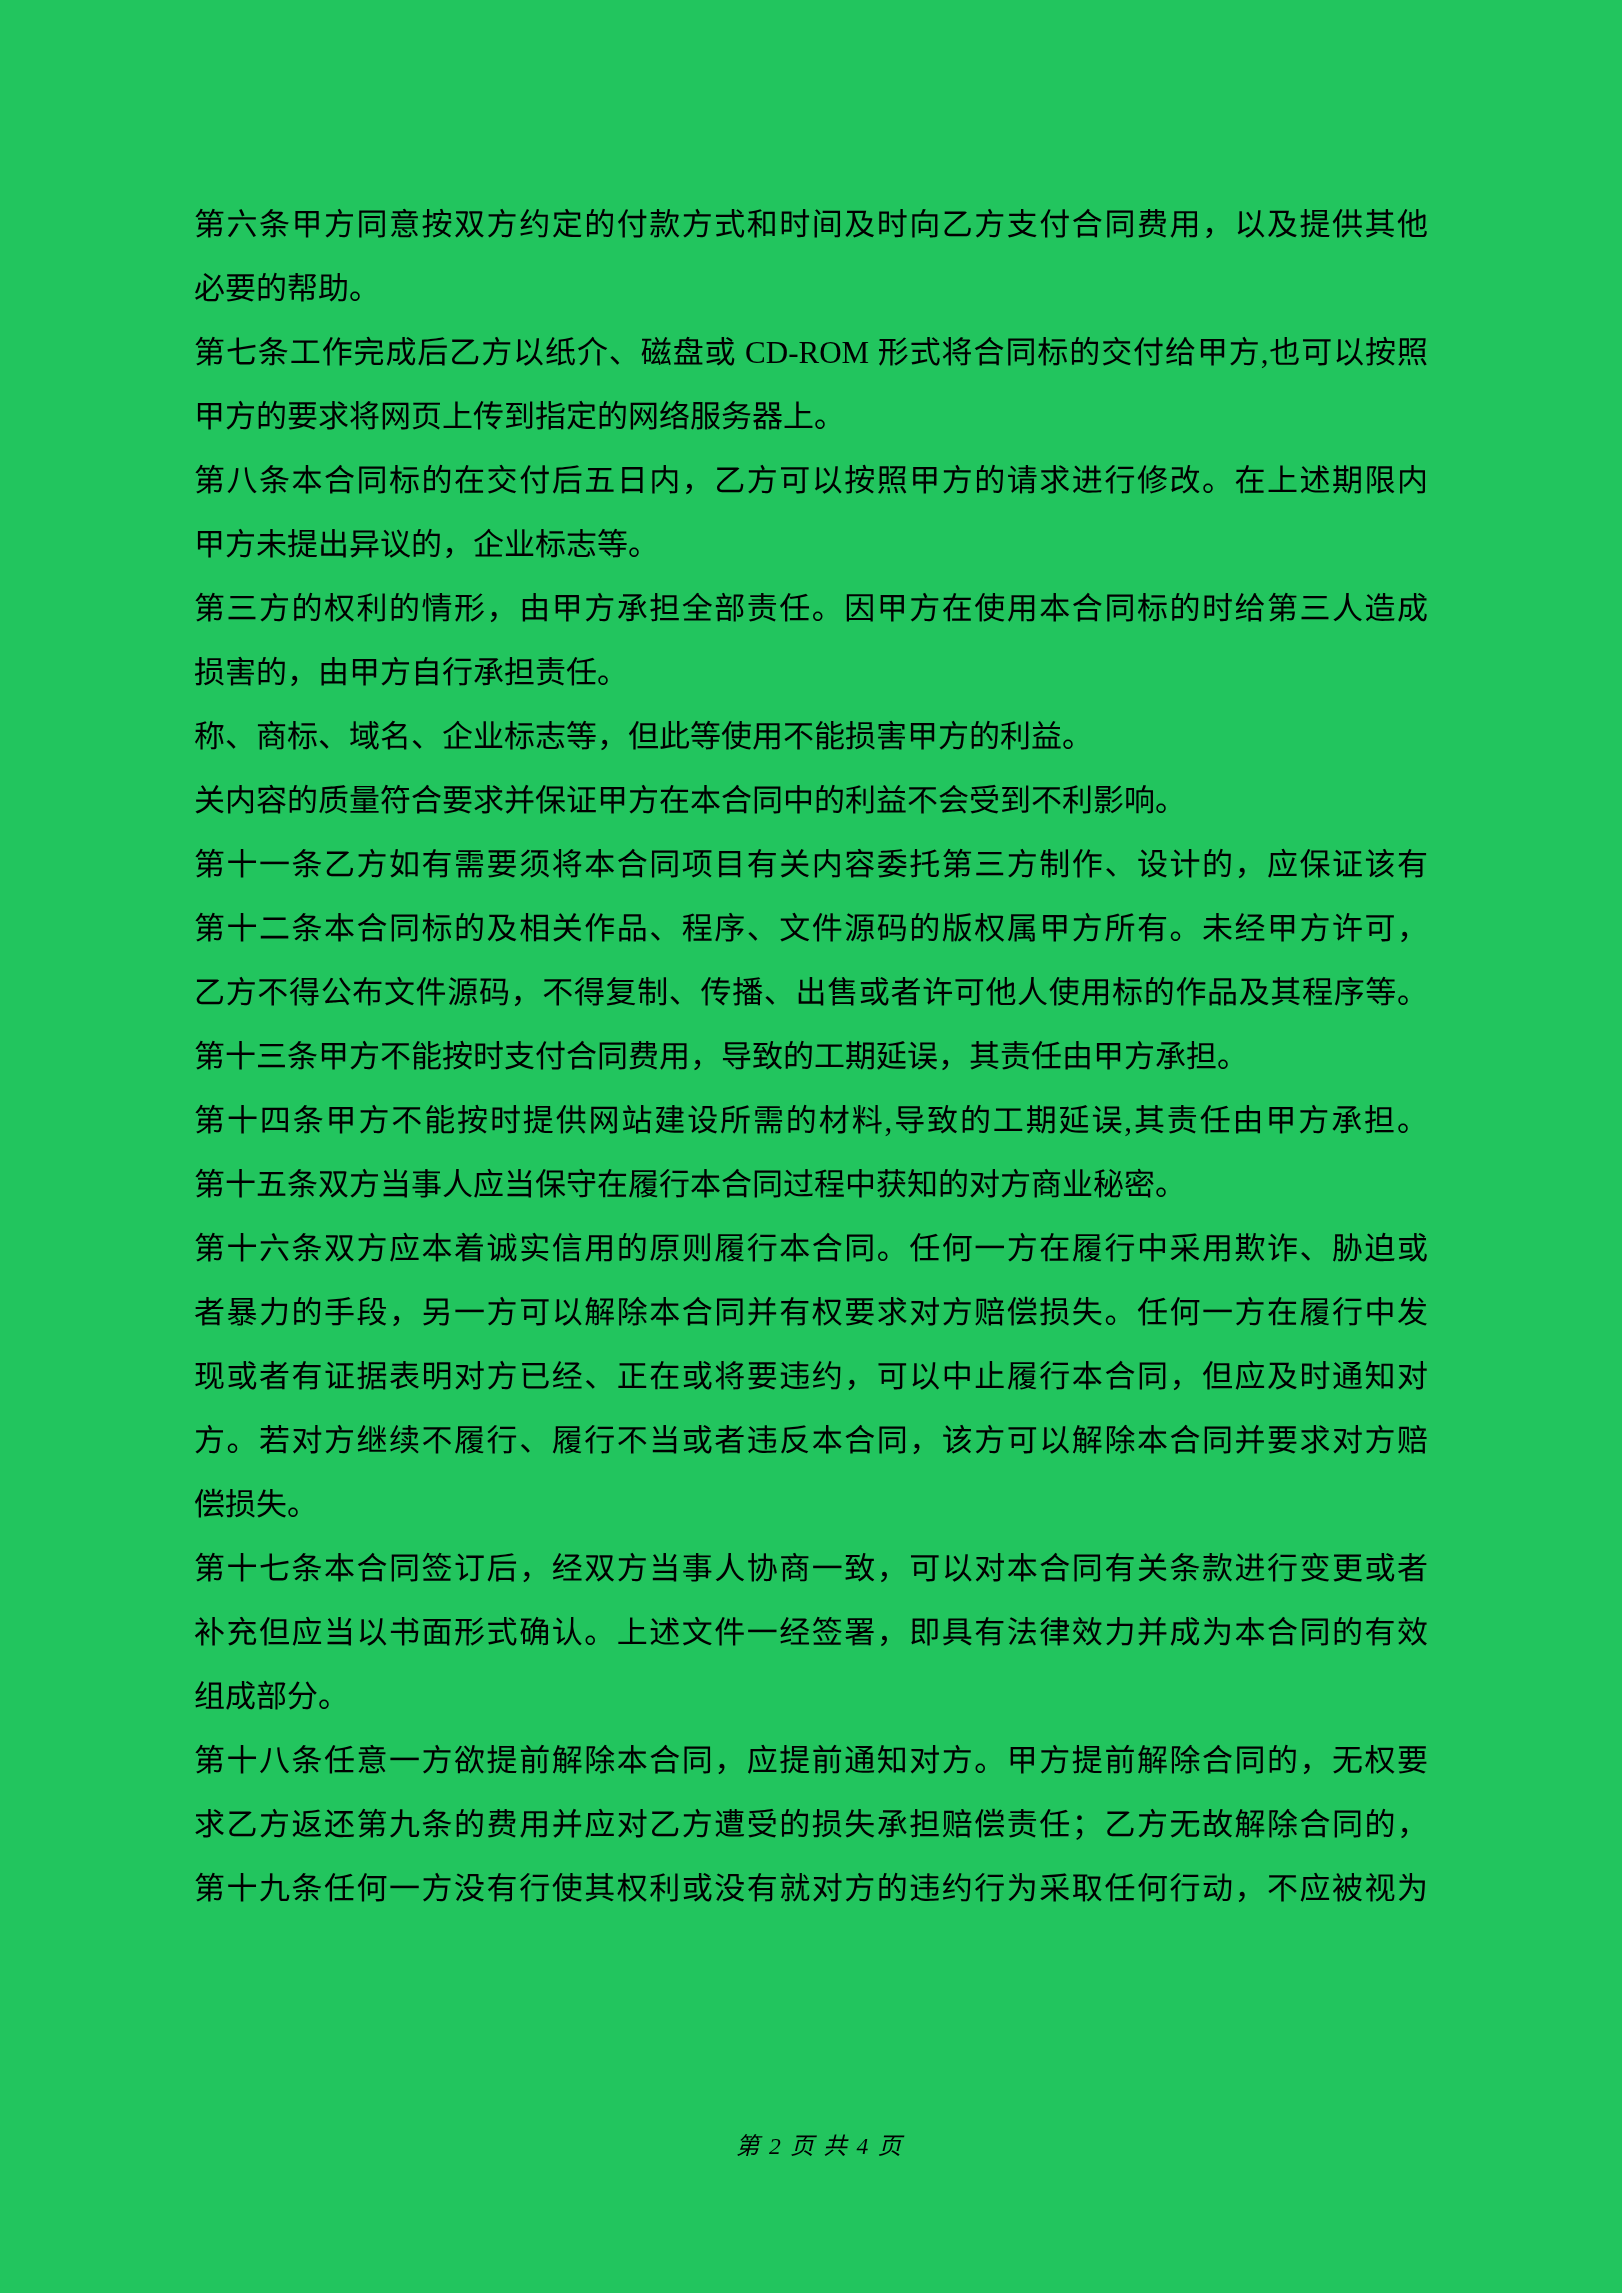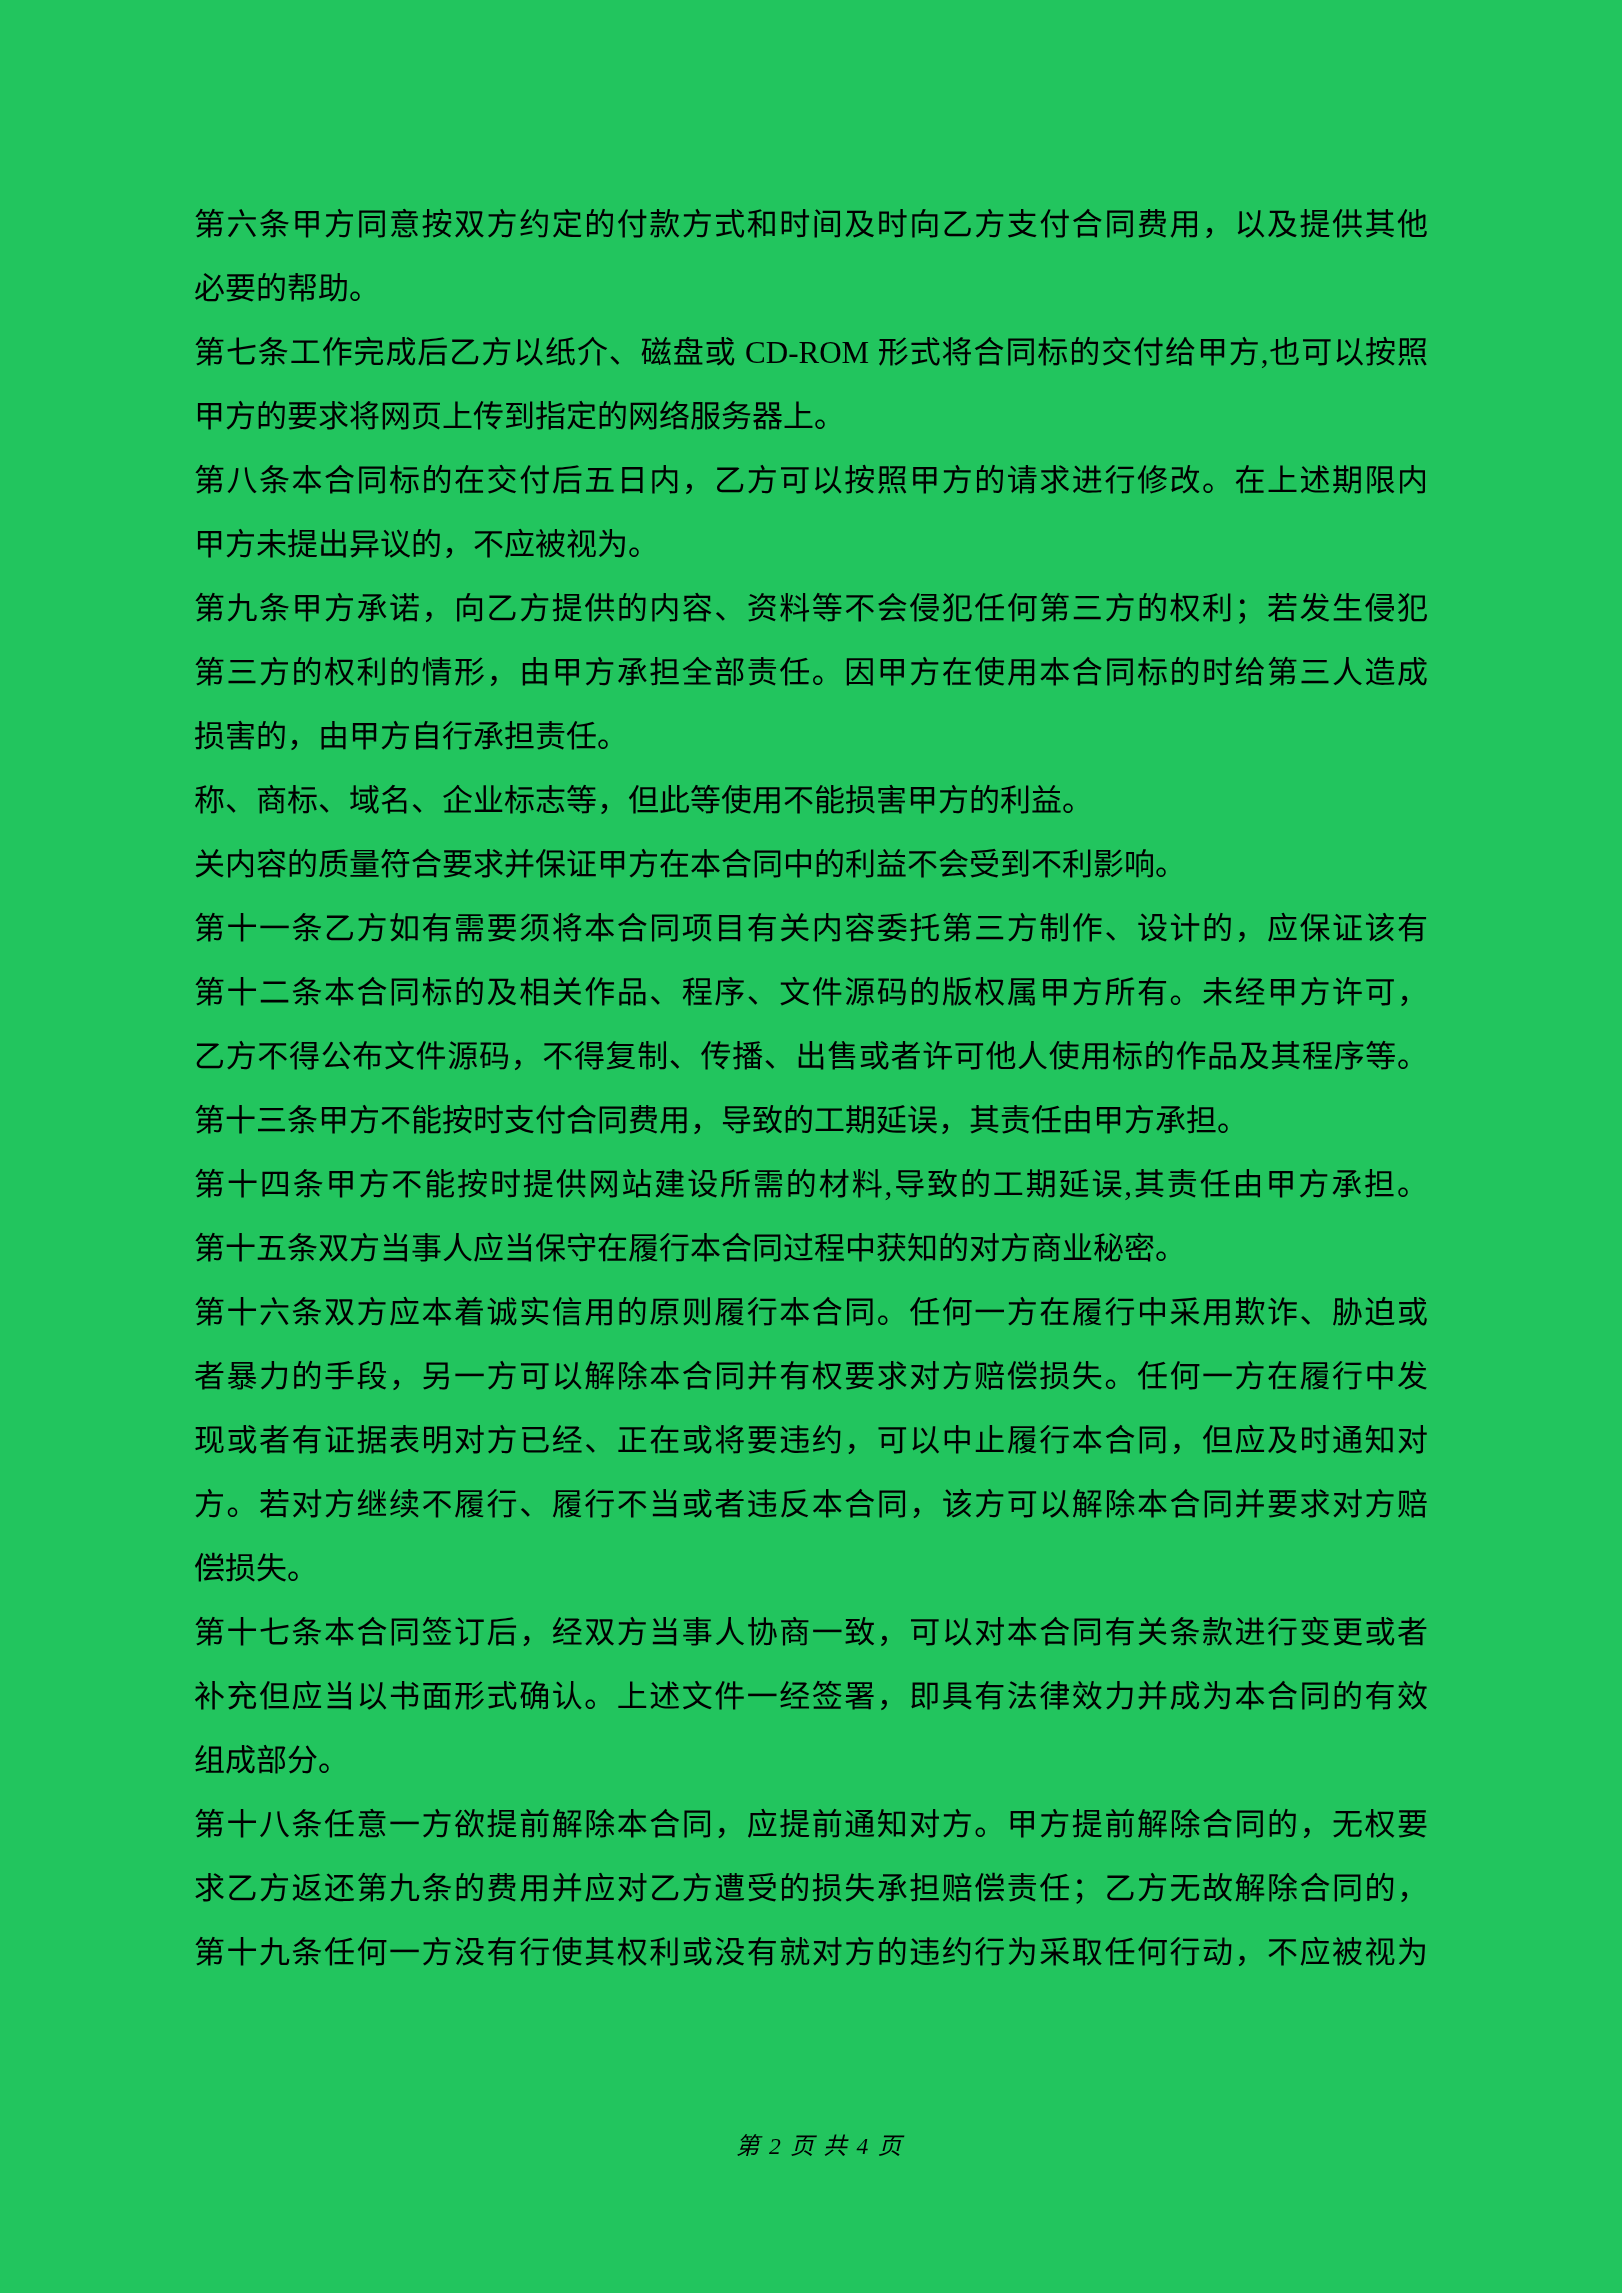--- a/index.html
+++ b/index.html
@@ -53,22 +53,21 @@
 </head>
 <body>
 
 <div class="page">
   <div class="content">
       <div class="line justify">第六条甲方同意按双方约定的付款方式和时间及时向乙方支付合同费用，以及提供其他</div>
       <div class="line">必要的帮助。</div>
       <div class="line justify">第七条工作完成后乙方以纸介、磁盘或 CD-ROM 形式将合同标的交付给甲方,也可以按照</div>
       <div class="line">甲方的要求将网页上传到指定的网络服务器上。</div>
       <div class="line justify">第八条本合同标的在交付后五日内，乙方可以按照甲方的请求进行修改。在上述期限内</div>
-      <div class="line">甲方未提出异议的，不应被视为。</div>
-      <div class="line justify">第九条甲方承诺，向乙方提供的内容、资料等不会侵犯任何第三方的权利；若发生侵犯</div>
+      <div class="line">甲方未提出异议的，企业标志等。</div>
       <div class="line justify">第三方的权利的情形，由甲方承担全部责任。因甲方在使用本合同标的时给第三人造成</div>
       <div class="line">损害的，由甲方自行承担责任。</div>
       <div class="line">称、商标、域名、企业标志等，但此等使用不能损害甲方的利益。</div>
       <div class="line">关内容的质量符合要求并保证甲方在本合同中的利益不会受到不利影响。</div>
       <div class="line justify">第十一条乙方如有需要须将本合同项目有关内容委托第三方制作、设计的，应保证该有</div>
       <div class="line justify">第十二条本合同标的及相关作品、程序、文件源码的版权属甲方所有。未经甲方许可，</div>
       <div class="line justify">乙方不得公布文件源码，不得复制、传播、出售或者许可他人使用标的作品及其程序等。</div>
       <div class="line">第十三条甲方不能按时支付合同费用，导致的工期延误，其责任由甲方承担。</div>
       <div class="line justify">第十四条甲方不能按时提供网站建设所需的材料,导致的工期延误,其责任由甲方承担。</div>
       <div class="line">第十五条双方当事人应当保守在履行本合同过程中获知的对方商业秘密。</div>

